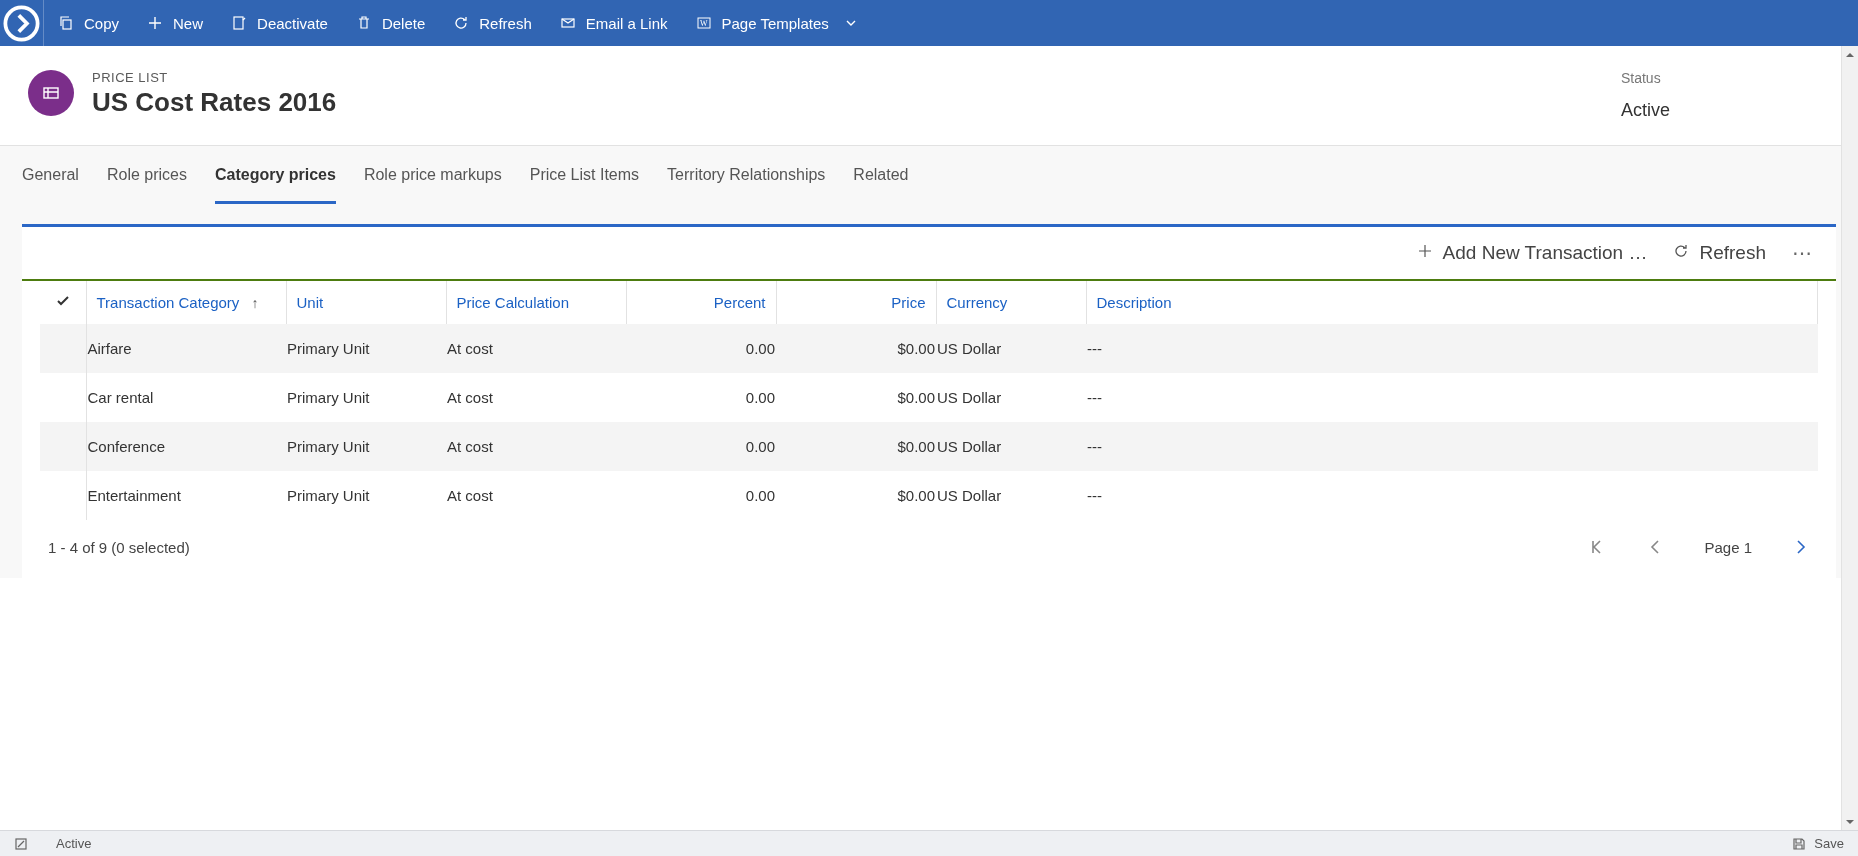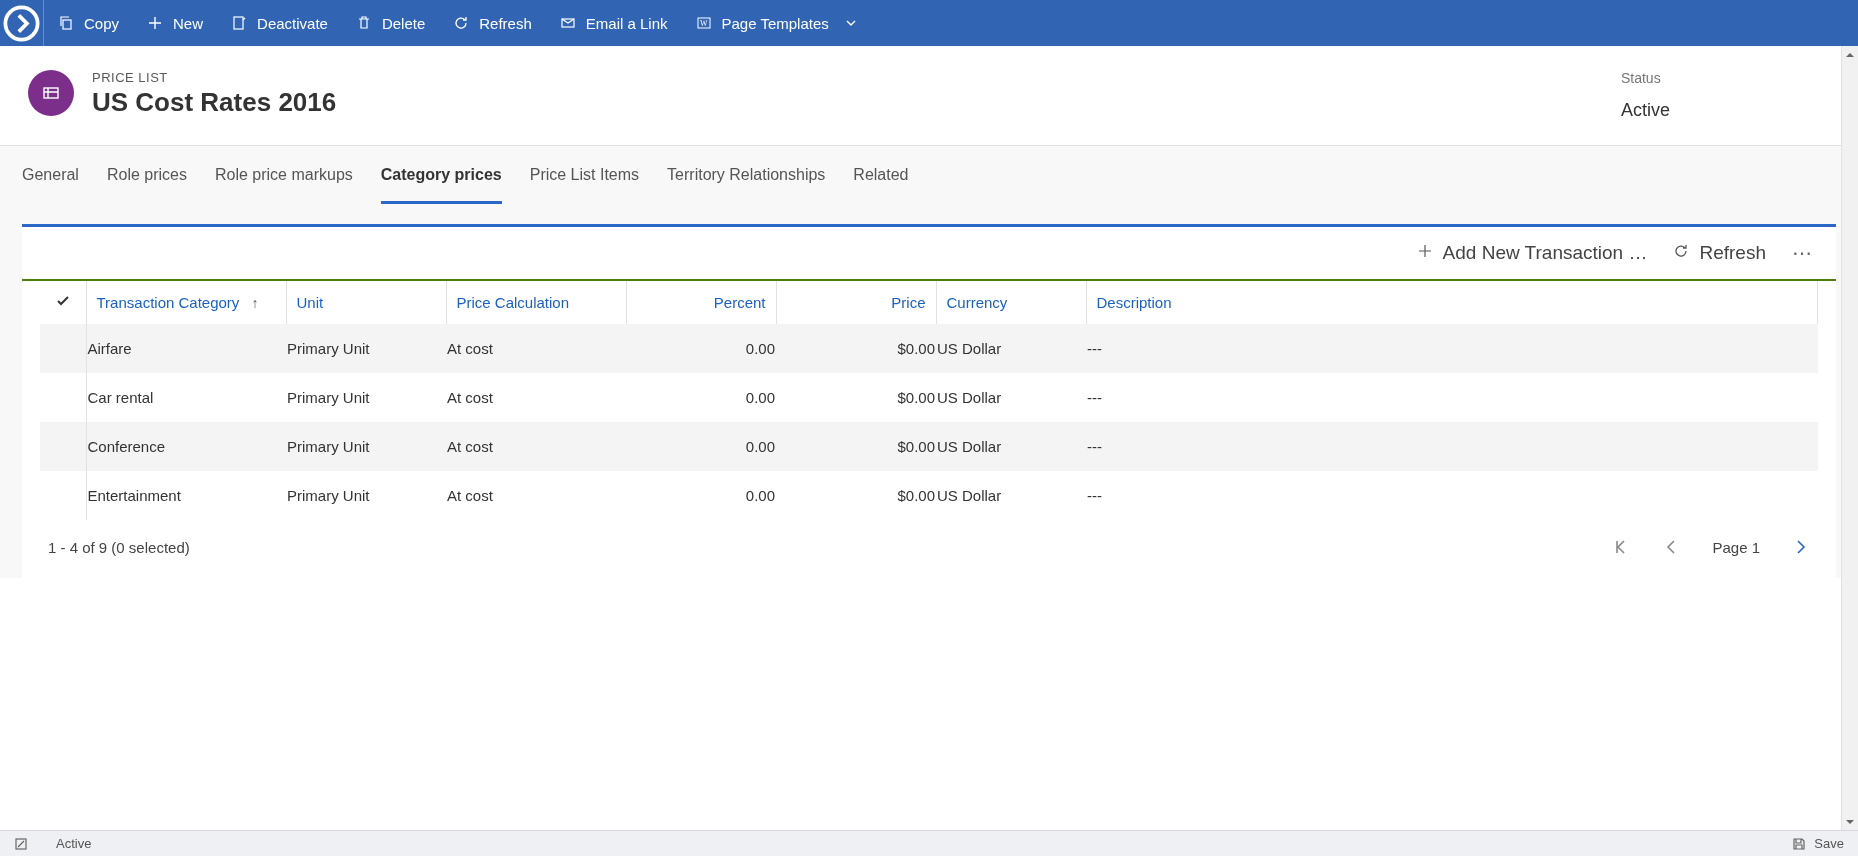--- a/index.html
+++ b/index.html
@@ -143,21 +143,21 @@
   .linkish { color:#1b61c4; }
   
   .grid-footer {
     display:flex;
     justify-content:space-between;
     align-items:center;
     padding: 18px 26px 22px 26px;
     font-size:15px;
     color:#444;
   }
-  .pager { display:flex; align-items:center; gap:32px; }
+  .pager { display:flex; align-items:center; gap:40px; }
   .pager .nav { cursor:pointer; color:#555; display:flex; }
   .pager .nav.disabled { color:#bbb; cursor:default; }
   .pager .nav svg { width:18px; height:18px; }
   
   .status-bar {
     position: fixed;
     bottom: 0; left:0; right:0;
     height: 26px;
     background:#eef0f3;
     border-top:1px solid #d7d9dd;
@@ -278,22 +278,22 @@
   <div class="rh-right">
     <div class="rh-status-label">Status</div>
     <div class="rh-status-value">Active</div>
   </div>
 </div>
 
 <div class="tabs-wrap">
   <div class="tabs">
     <div class="tab">General</div>
     <div class="tab">Role prices</div>
+    <div class="tab active">Category prices</div>
     <div class="tab">Role price markups</div>
-    <div class="tab active">Category prices</div>
     <div class="tab">Price List Items</div>
     <div class="tab">Territory Relationships</div>
     <div class="tab">Related</div>
   </div>
 </div>
 
 <div class="content">
   <div class="grid-card">
     <div class="grid-toolbar">
       <div class="gt-item">

